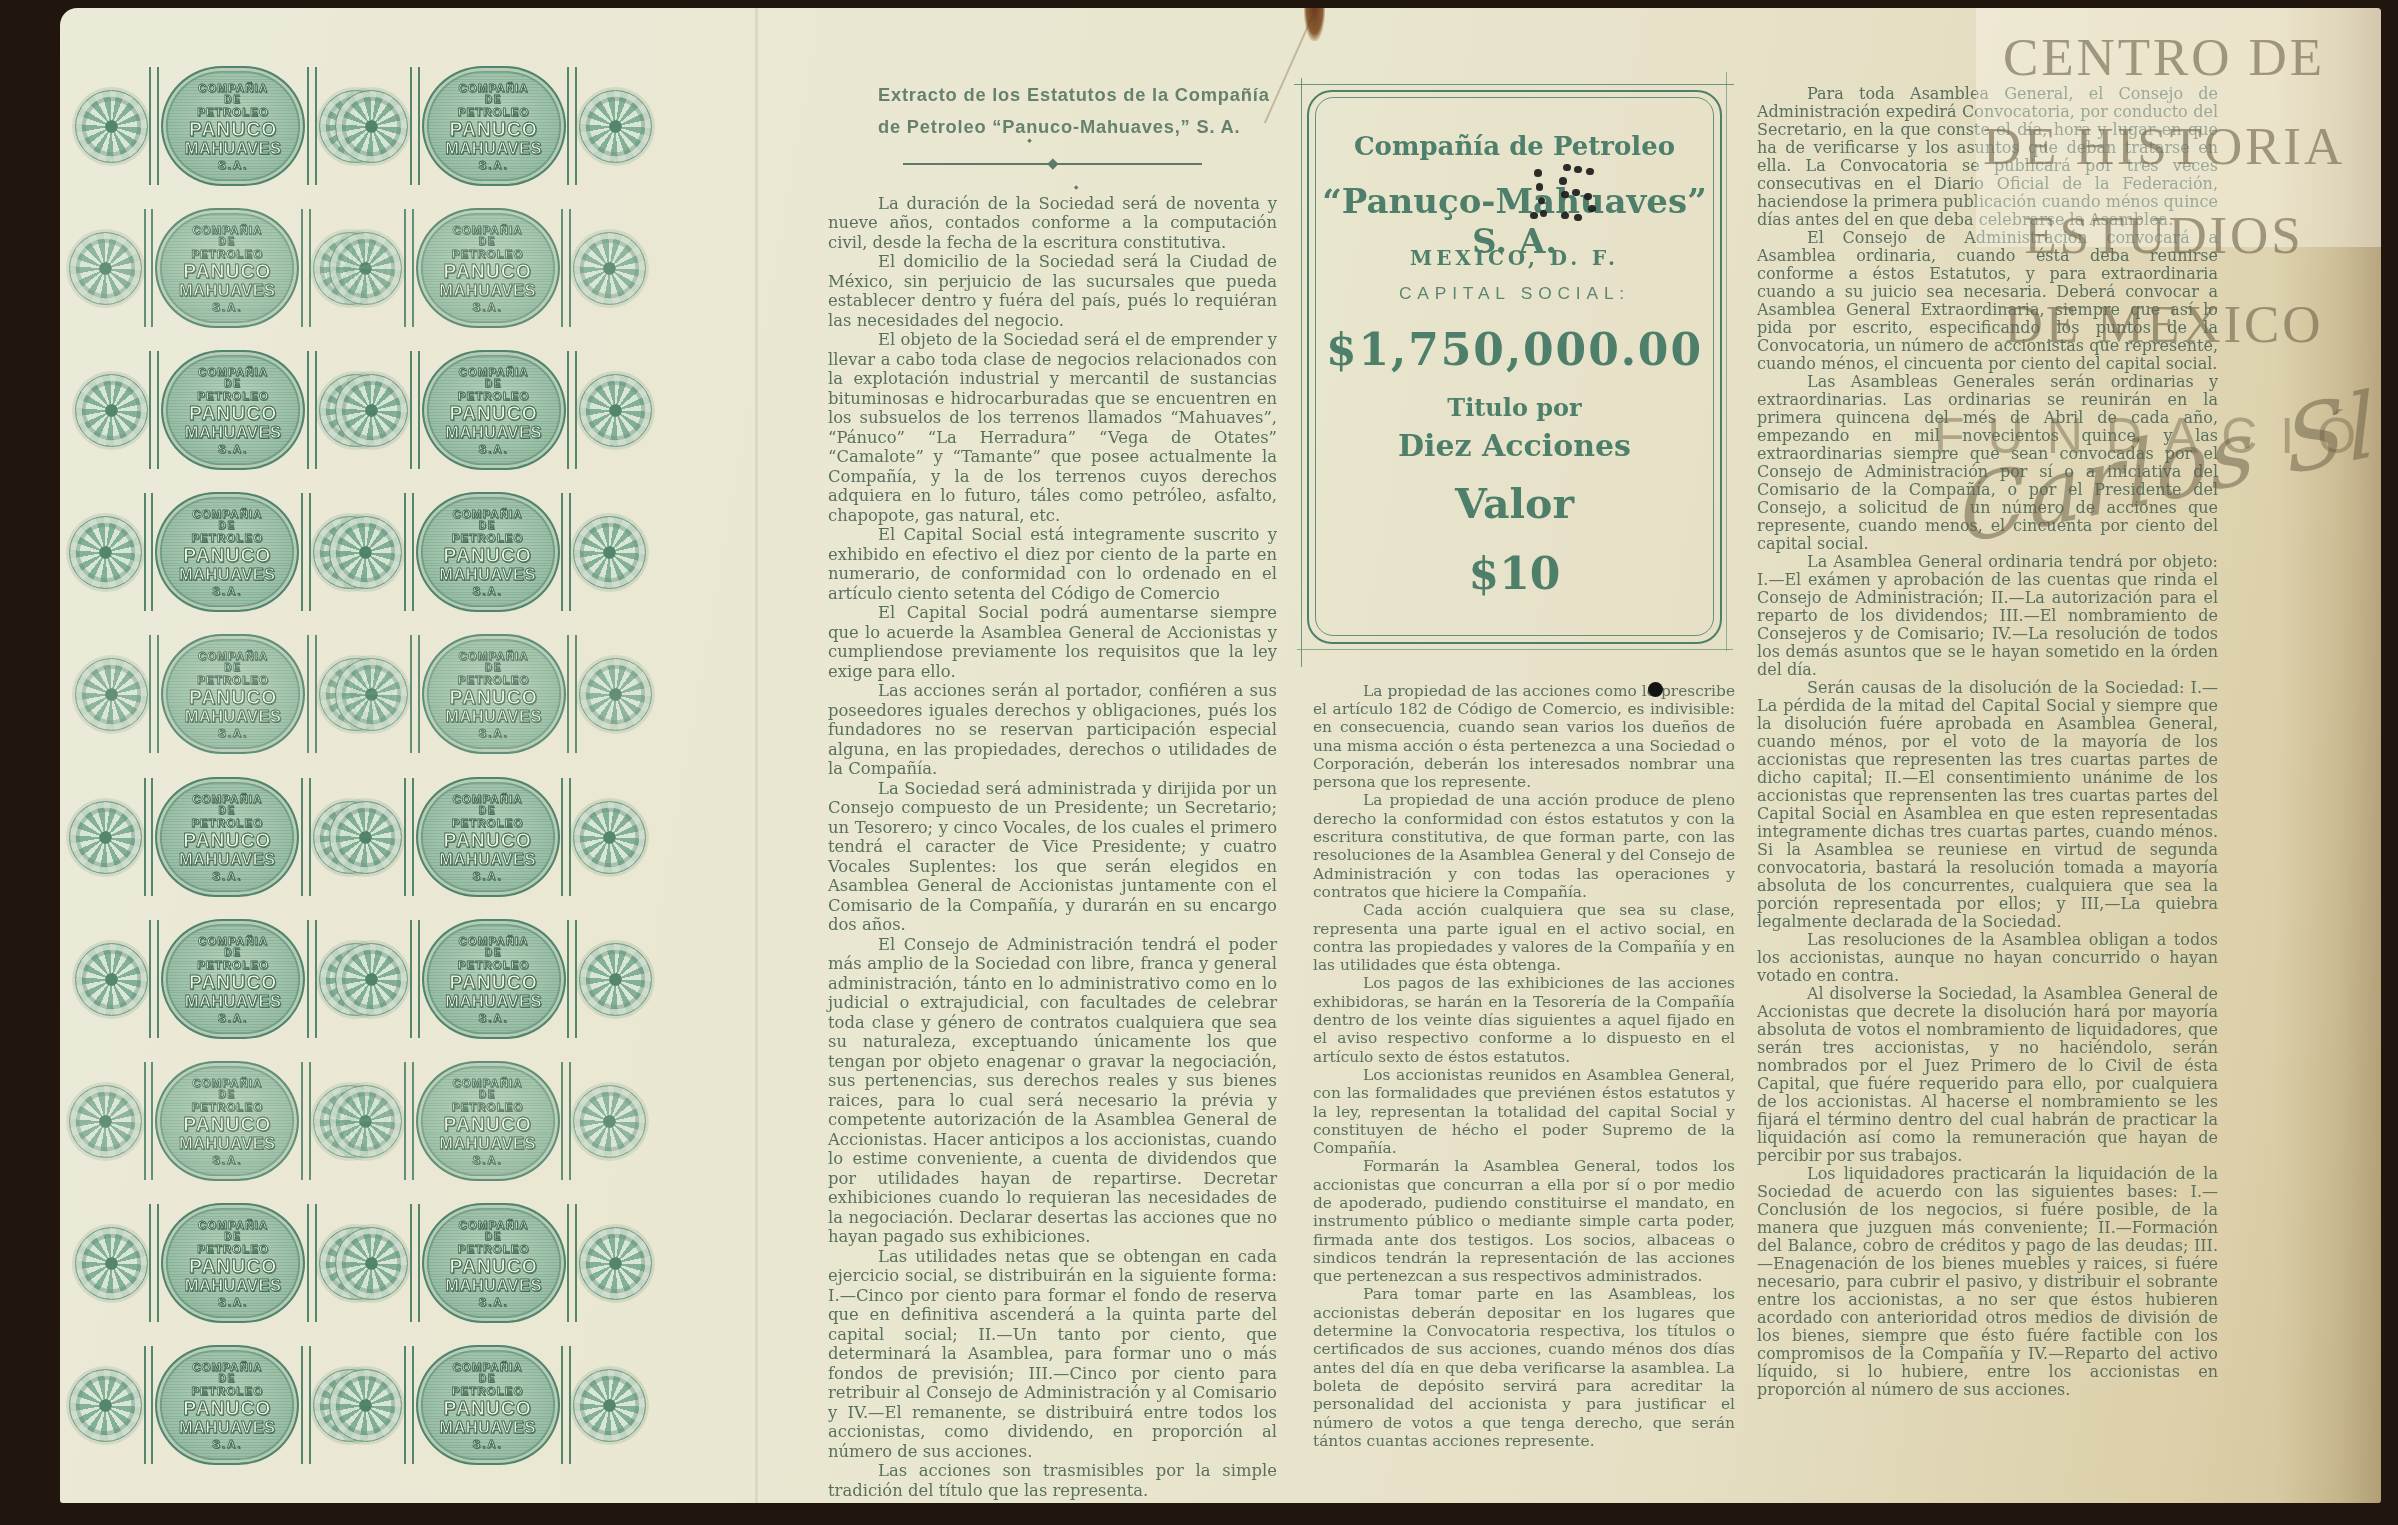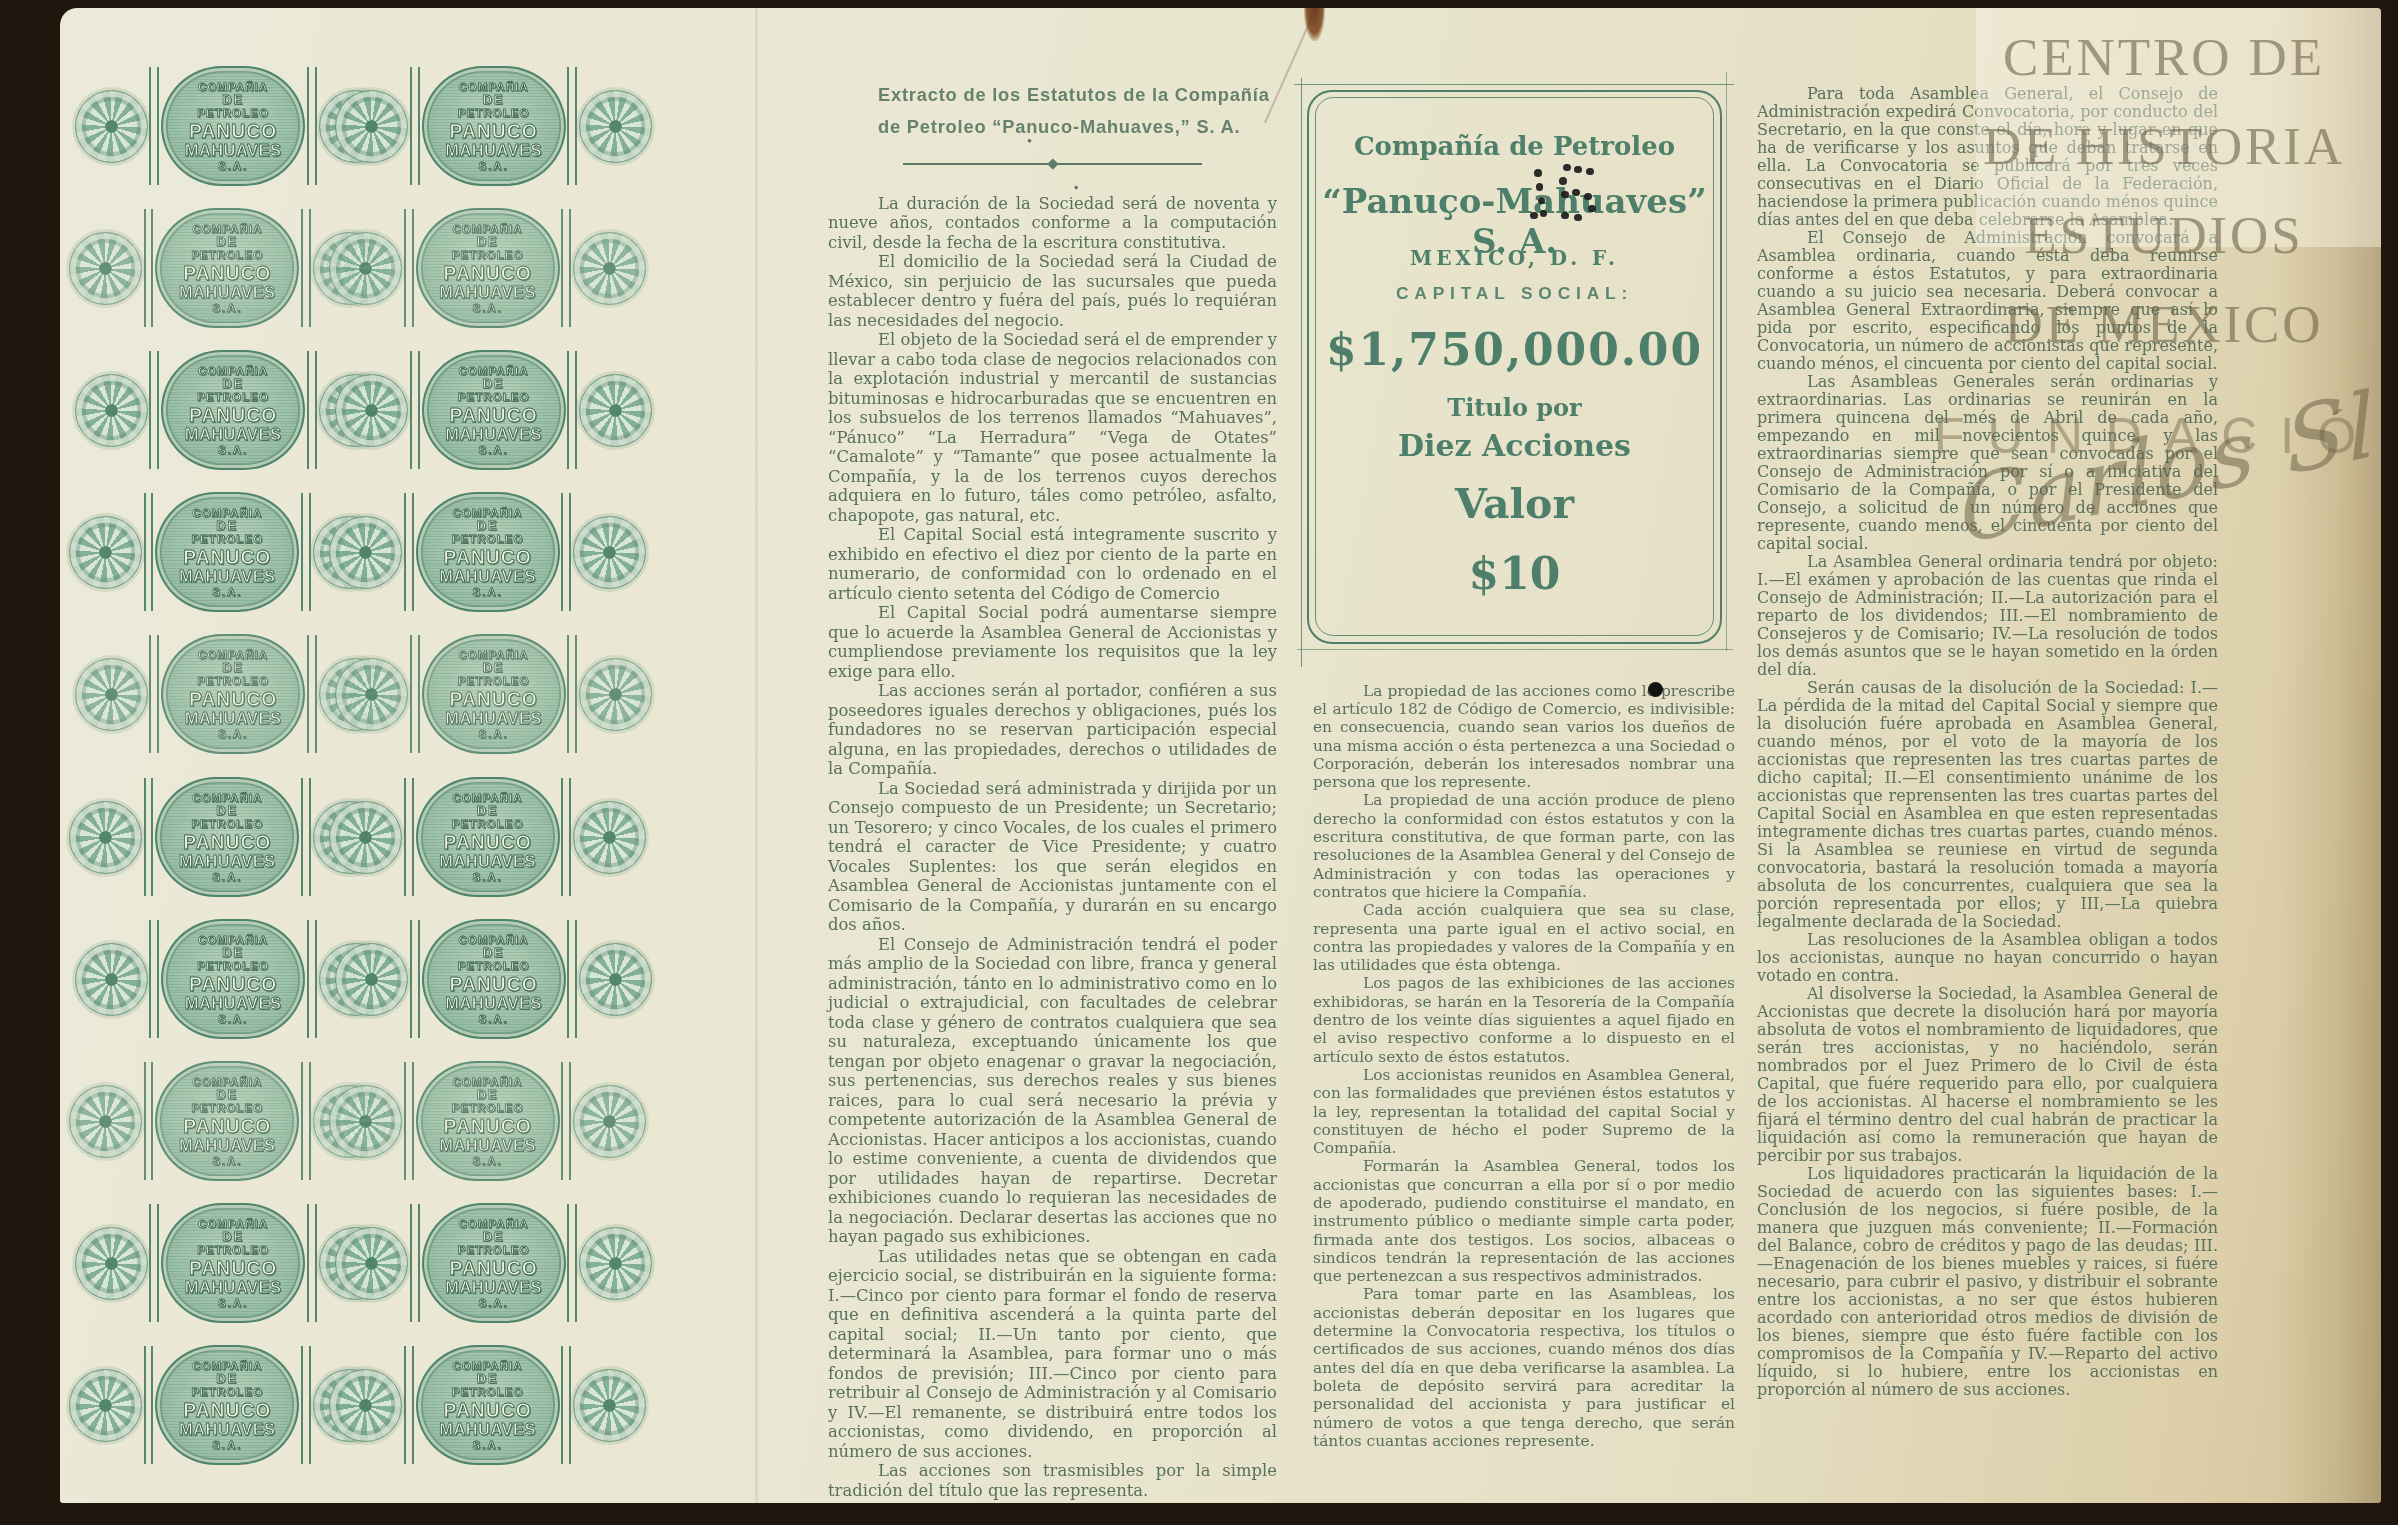--- a/index.html
+++ b/index.html
@@ -33,21 +33,21 @@
   .post{flex:0 0 5.8px;height:118px;border-left:2.1px solid #4c8068;border-right:2.1px solid #4c8068;margin:0 1.9px;}
   .oval{flex:0 0 140px;height:116px;border:2.4px solid #478066;border-radius:44%/52%;
     background:
       repeating-linear-gradient(0deg,rgba(58,110,84,.18) 0 1px,rgba(0,0,0,0) 1px 2.9px),
       radial-gradient(ellipse at 50% 45%,#b9d3bd 0%,#9ac0a7 55%,#7fae93 100%);
     box-shadow:inset 0 0 0 2.9px rgba(240,243,226,.55),inset 0 0 0 4.8px rgba(76,128,104,.5);
     display:flex;flex-direction:column;align-items:center;justify-content:center;gap:1px;}
   .oval i{font-style:normal;font-family:"Liberation Sans",sans-serif;font-weight:700;
     color:#f0f3de;-webkit-text-stroke:0.8px #2e5c47;text-shadow:1px 1px 0 rgba(28,66,48,.55);line-height:1;}
   .s-co{font-size:11.6px;letter-spacing:1px;color:#dfe8cf;-webkit-text-stroke:0.6px #3a6a54;}
-  .s-de{font-size:13px;letter-spacing:1.9px;color:#dfe8cf;-webkit-text-stroke:0.5px #3a6a54;}
+  .s-de{font-size:10px;letter-spacing:1.9px;color:#dfe8cf;-webkit-text-stroke:0.5px #3a6a54;}
   .s-pe{font-size:11.6px;letter-spacing:1px;color:#dfe8cf;-webkit-text-stroke:0.6px #3a6a54;}
   .s-pa{font-size:19.3px;letter-spacing:1px;margin-top:1.9px;}
   .s-ma{font-size:16.4px;letter-spacing:0.5px;}
   .s-sa{font-size:11.6px;letter-spacing:1.9px;margin-top:1px;}
   
   .col{position:absolute;color:#59705f;z-index:2;}
   .col p{margin:0;text-indent:50px;text-align:justify;}
   #col1{left:746px;top:77px;width:449px;font-size:16.4px;line-height:19.5px;margin-left:22px;}
   #col2{left:1253px;top:674px;width:422px;font-size:15.4px;line-height:18.3px;}
   #col3{left:1697px;top:77px;width:461px;font-size:16px;line-height:18px;}
@@ -63,21 +63,21 @@
     border:2.1px solid #4d7f6a;border-radius:25px;color:#4d7f6a;}
   .capbox::before{content:"";position:absolute;inset:5.8px;border:1.4px solid rgba(77,127,106,.85);border-radius:18.3px;}
   .ovv{position:absolute;left:-7.7px;top:-13.5px;height:calc(100% + 39px);width:0;border-left:1.5px solid rgba(77,127,106,.8);}
   .ovv2{position:absolute;right:-6.8px;top:-19.3px;height:calc(100% + 29px);width:0;border-left:1.4px solid rgba(77,127,106,.55);}
   .ovh{position:absolute;top:-7.7px;left:-15.4px;width:calc(100% + 29px);height:0;border-top:1.5px solid rgba(77,127,106,.8);}
   .ovh2{position:absolute;bottom:-8.7px;left:-11.6px;width:calc(100% + 25px);height:0;border-top:1.4px solid rgba(77,127,106,.6);}
   .bline{position:absolute;left:0;right:0;text-align:center;font-weight:700;}
   .b1{top:39px;font-size:26px;}
   .b2{top:89px;font-size:34px;}
   .b3{top:154px;font-size:20px;letter-spacing:3.9px;}
-  .b4{top:191px;font-size:17.4px;font-family:"Liberation Sans",sans-serif;font-weight:700;letter-spacing:5.8px;color:#5d8672;}
+  .b4{top:191px;font-size:17.4px;font-family:"Liberation Sans",sans-serif;font-weight:400;letter-spacing:5.8px;color:#5d8672;}
   .b5{top:232px;font-size:44px;letter-spacing:1.9px;}
   .b6{top:301px;font-size:24px;}
   .b7{top:336px;font-size:30px;}
   .b8{top:388px;font-size:41px;}
   .b9{top:456px;font-size:44px;}
   
   #punch{position:absolute;left:1470px;top:156px;width:70px;height:62px;z-index:6;}
   #punch i{position:absolute;width:7.7px;height:7.7px;border-radius:50%;background:#1b1b1b;opacity:.92;}
   .hole{position:absolute;left:1588px;top:674px;width:15.4px;height:15.4px;border-radius:50%;background:#141414;z-index:6;}
   

